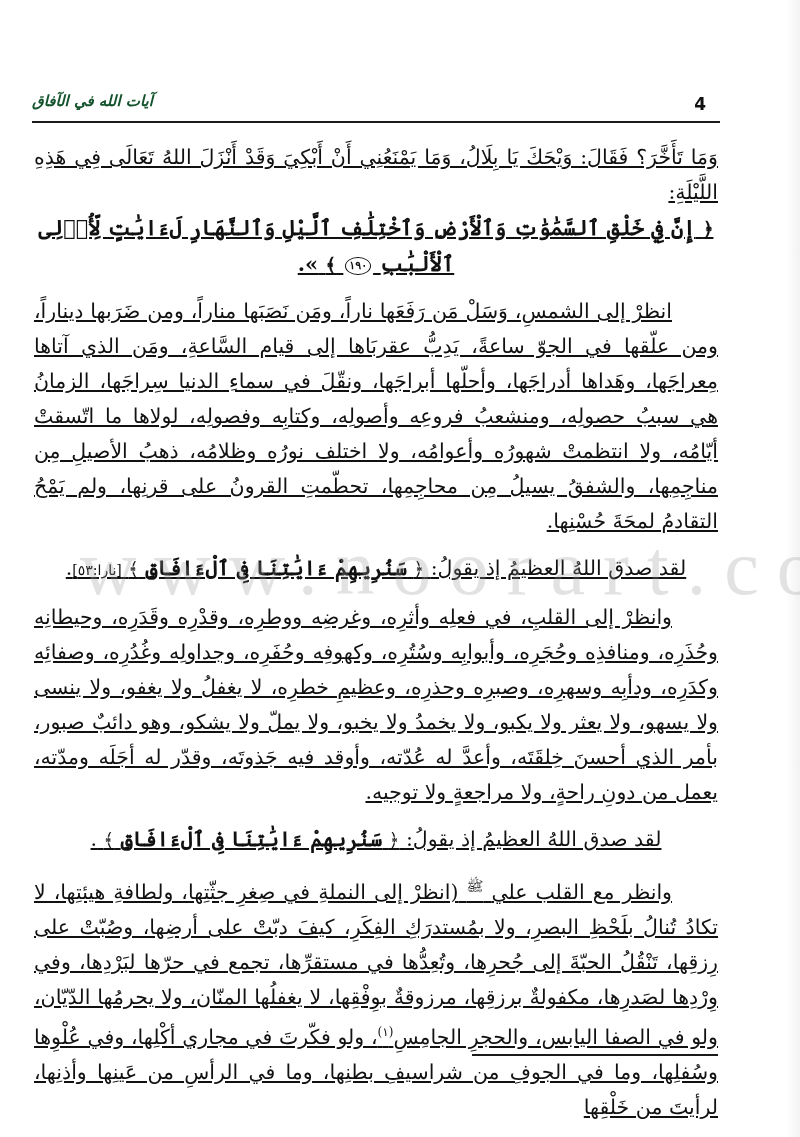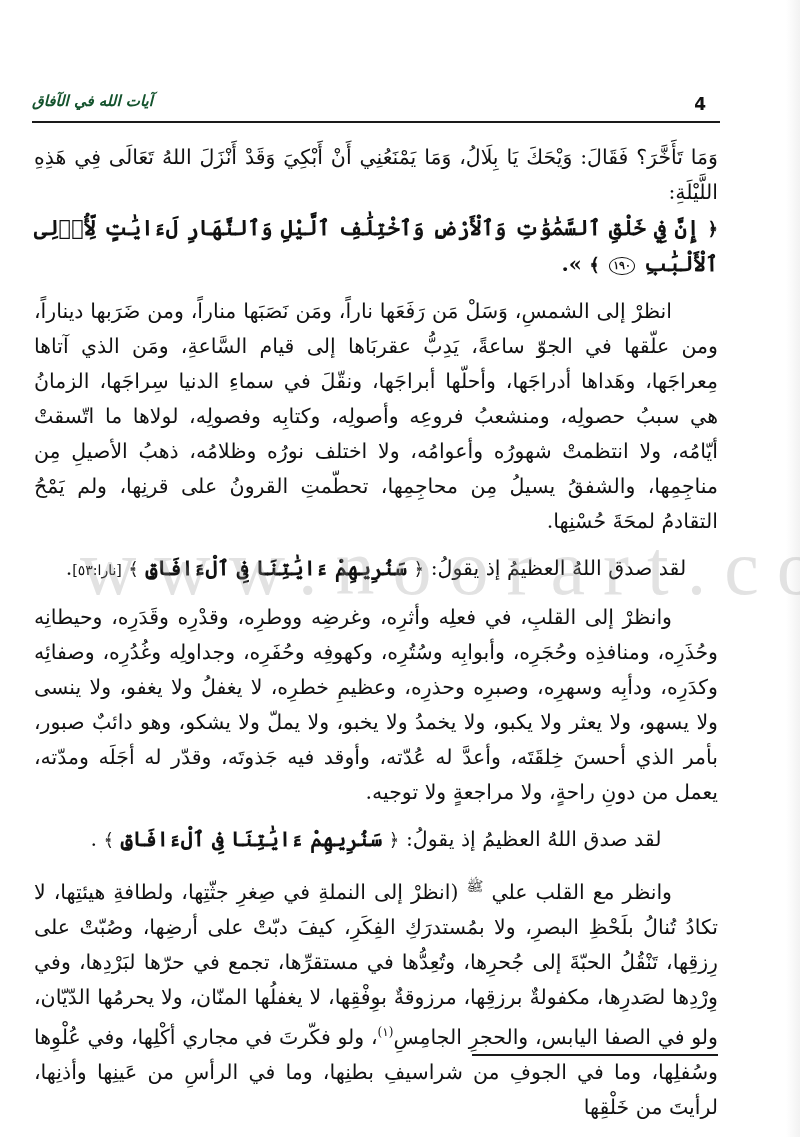--- a/index.html
+++ b/index.html
@@ -70,29 +70,31 @@
     left: 34px;
     right: 82px;
     top: 140px;
     direction: rtl;
     font-size: 20.5px;
     line-height: 35px;
     text-align: justify;
   }
   .content p {
     margin: 0;
+    text-decoration: underline;
   }
   .para {
     text-indent: 46px;
     margin-bottom: 12px !important;
   }
   .line-block {
     display: block;
   }
   .verse-line {
+    text-align: center;
     display: block;
     font-family: "DejaVu Serif", serif;
     font-size: 21px;
   }
   .quran {
     font-family: "DejaVu Serif", serif;
     font-weight: bold;
   }
   .ornate-bracket {
     color: #111;

